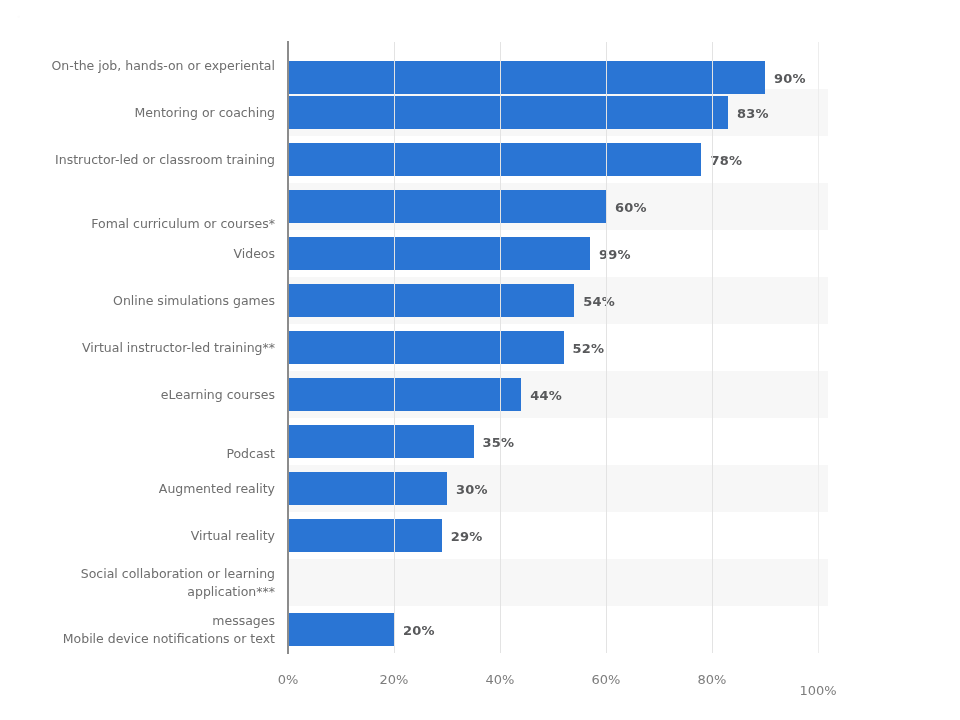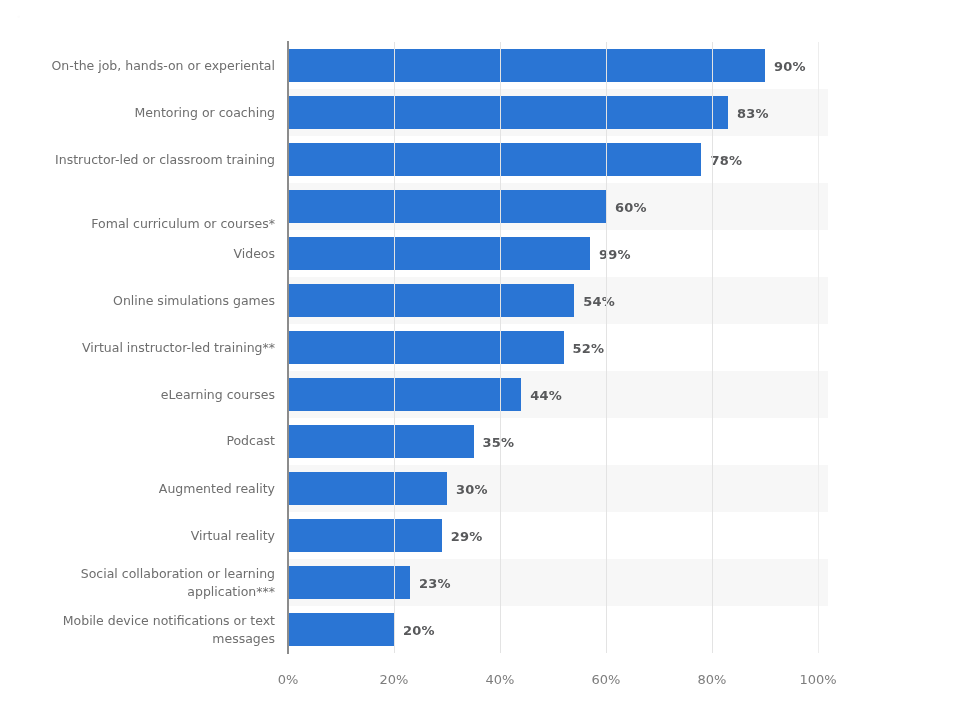--- a/index.html
+++ b/index.html
@@ -192,21 +192,21 @@
       <div class="cat-label" style="top: 282px;">
         <div>
           <span>Virtual instructor-led training**</span>
         </div>
       </div>
       <div class="cat-label" style="top: 329px; text-align: right;">
         <div>
           <span>eLearning courses</span>
         </div>
       </div>
-      <div class="cat-label" style="top: 360px; align-items: flex-end;">
+      <div class="cat-label" style="top: 388px;">
         <div>
           <span>Podcast</span>
         </div>
       </div>
       <div class="cat-label" style="top: 423px;">
         <div>
           <span>Augmented reality</span>
         </div>
       </div>
       <div class="cat-label" style="top: 517px;">
@@ -215,22 +215,22 @@
           <span>application***</span>
         </div>
       </div>
       <div class="cat-label" style="top: 470px;">
         <div>
           <span>Virtual reality</span>
         </div>
       </div>
       <div class="cat-label" style="top: 564px;">
         <div>
+          <span>messages</span>
           <span>Mobile device notifications or text</span>
-          <span>messages</span>
         </div>
       </div>
     </div>
 
   <div class="plot-area">
     <div class="bands" id="bands">
         <div class="band plain" style="top: 0px;"></div>
         <div class="band alt" style="top: 47px;"></div>
         <div class="band plain" style="top: 94px;"></div>
         <div class="band alt" style="top: 141px;"></div>
@@ -238,21 +238,21 @@
         <div class="band alt" style="top: 235px;"></div>
         <div class="band plain" style="top: 282px;"></div>
         <div class="band alt" style="top: 329px;"></div>
         <div class="band plain" style="top: 376px;"></div>
         <div class="band alt" style="top: 423px;"></div>
         <div class="band plain" style="top: 470px;"></div>
         <div class="band alt" style="top: 517px;"></div>
         <div class="band plain" style="top: 564px;"></div>
       </div>
     <div class="bars" id="bars">
-        <div class="bar-row" style="top: 0px; text-align: center;">
+        <div class="bar-row" style="top: 12px; text-align: center;">
           <div class="bar" title="On-the job, hands-on or experiental learning: 90%" style="width: 477px; background: rgb(42, 117, 212);"></div>
           <div class="bar-value" style="left: 486px;">90%</div>
         </div>
         <div class="bar-row" style="top: 47px;">
           <div class="bar" title="Mentoring or coaching: 83%" style="width: 439.9px; background: rgb(42, 117, 212);"></div>
           <div class="bar-value" style="left: 448.9px;">83%</div>
         </div>
         <div class="bar-row" style="top: 94px;">
           <div class="bar" title="Instructor-led or classroom training: 78%" style="width: 413.4px; background: rgb(42, 117, 212);"></div>
           <div class="bar-value" style="left: 422.4px;">78%</div>
@@ -281,24 +281,20 @@
           <div class="bar" title="Podcast: 35%" style="width: 185.5px; background: rgb(42, 117, 212);"></div>
           <div class="bar-value" style="left: 194.5px;">35%</div>
         </div>
         <div class="bar-row" style="top: 423px;">
           <div class="bar" title="Augmented reality: 30%" style="width: 159px; background: rgb(42, 117, 212);"></div>
           <div class="bar-value" style="left: 168px;">30%</div>
         </div>
         <div class="bar-row" style="top: 470px;">
           <div class="bar" title="Virtual reality: 29%" style="width: 153.7px; background: rgb(42, 117, 212);"></div>
           <div class="bar-value" style="left: 162.7px;">29%</div>
-        </div>
-        <div class="bar-row" style="top: 517px;">
-          <div class="bar" title="Social collaboration or learning application***: 23%" style="width: 121.9px; background: rgb(42, 117, 212);"></div>
-          <div class="bar-value" style="left: 130.9px;">23%</div>
         </div>
         <div class="bar-row" style="top: 564px;">
           <div class="bar" title="Mobile device notifications or text messages: 20%" style="width: 106px; background: rgb(42, 117, 212);"></div>
           <div class="bar-value" style="left: 115px;">20%</div>
         </div>
       </div>
   </div>
 
   <div id="gridlines">
       <div class="gridline" style="position: absolute; left: 394px; top: 42px;"></div>
@@ -309,16 +305,16 @@
     </div>
 
   <div class="axis-spine"></div>
 
   <div class="xticks" id="xticks">
       <div class="xtick" style="left: 0px;">0%</div>
       <div class="xtick" style="left: 106px;">20%</div>
       <div class="xtick" style="left: 212px;">40%</div>
       <div class="xtick" style="left: 318px;">60%</div>
       <div class="xtick" style="left: 424px;">80%</div>
-      <div class="xtick" style="left: 530px;">100%</div>
+      <div class="xtick" style="left: 530px; margin-top: 11px;">100%</div>
     </div>
 
 </div>
 
 </body></html>

